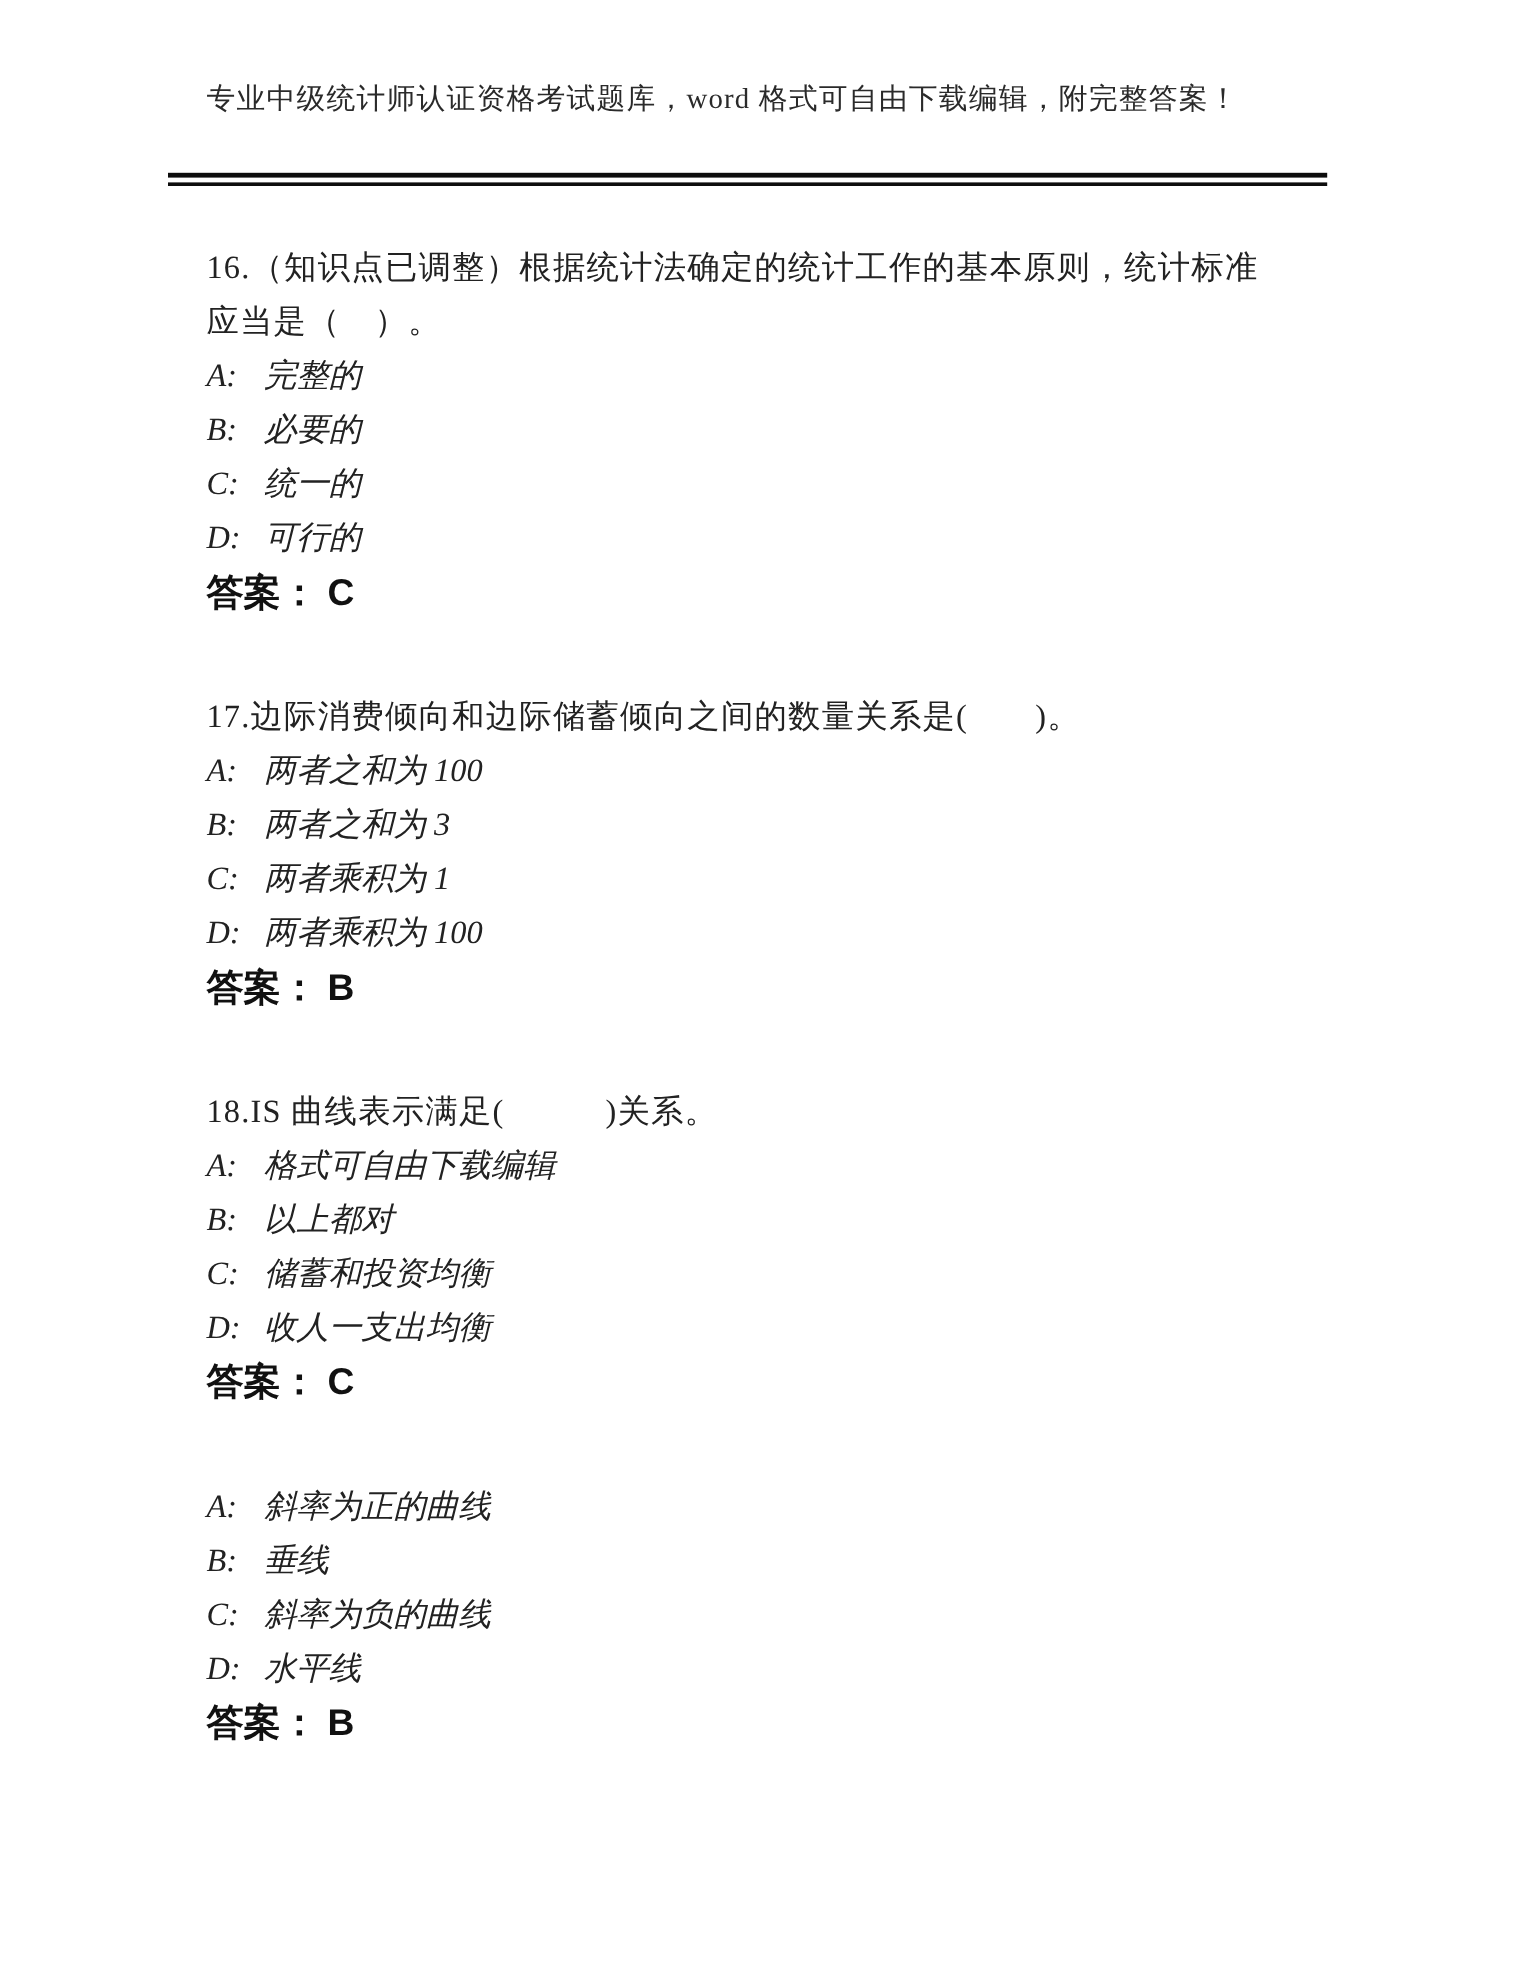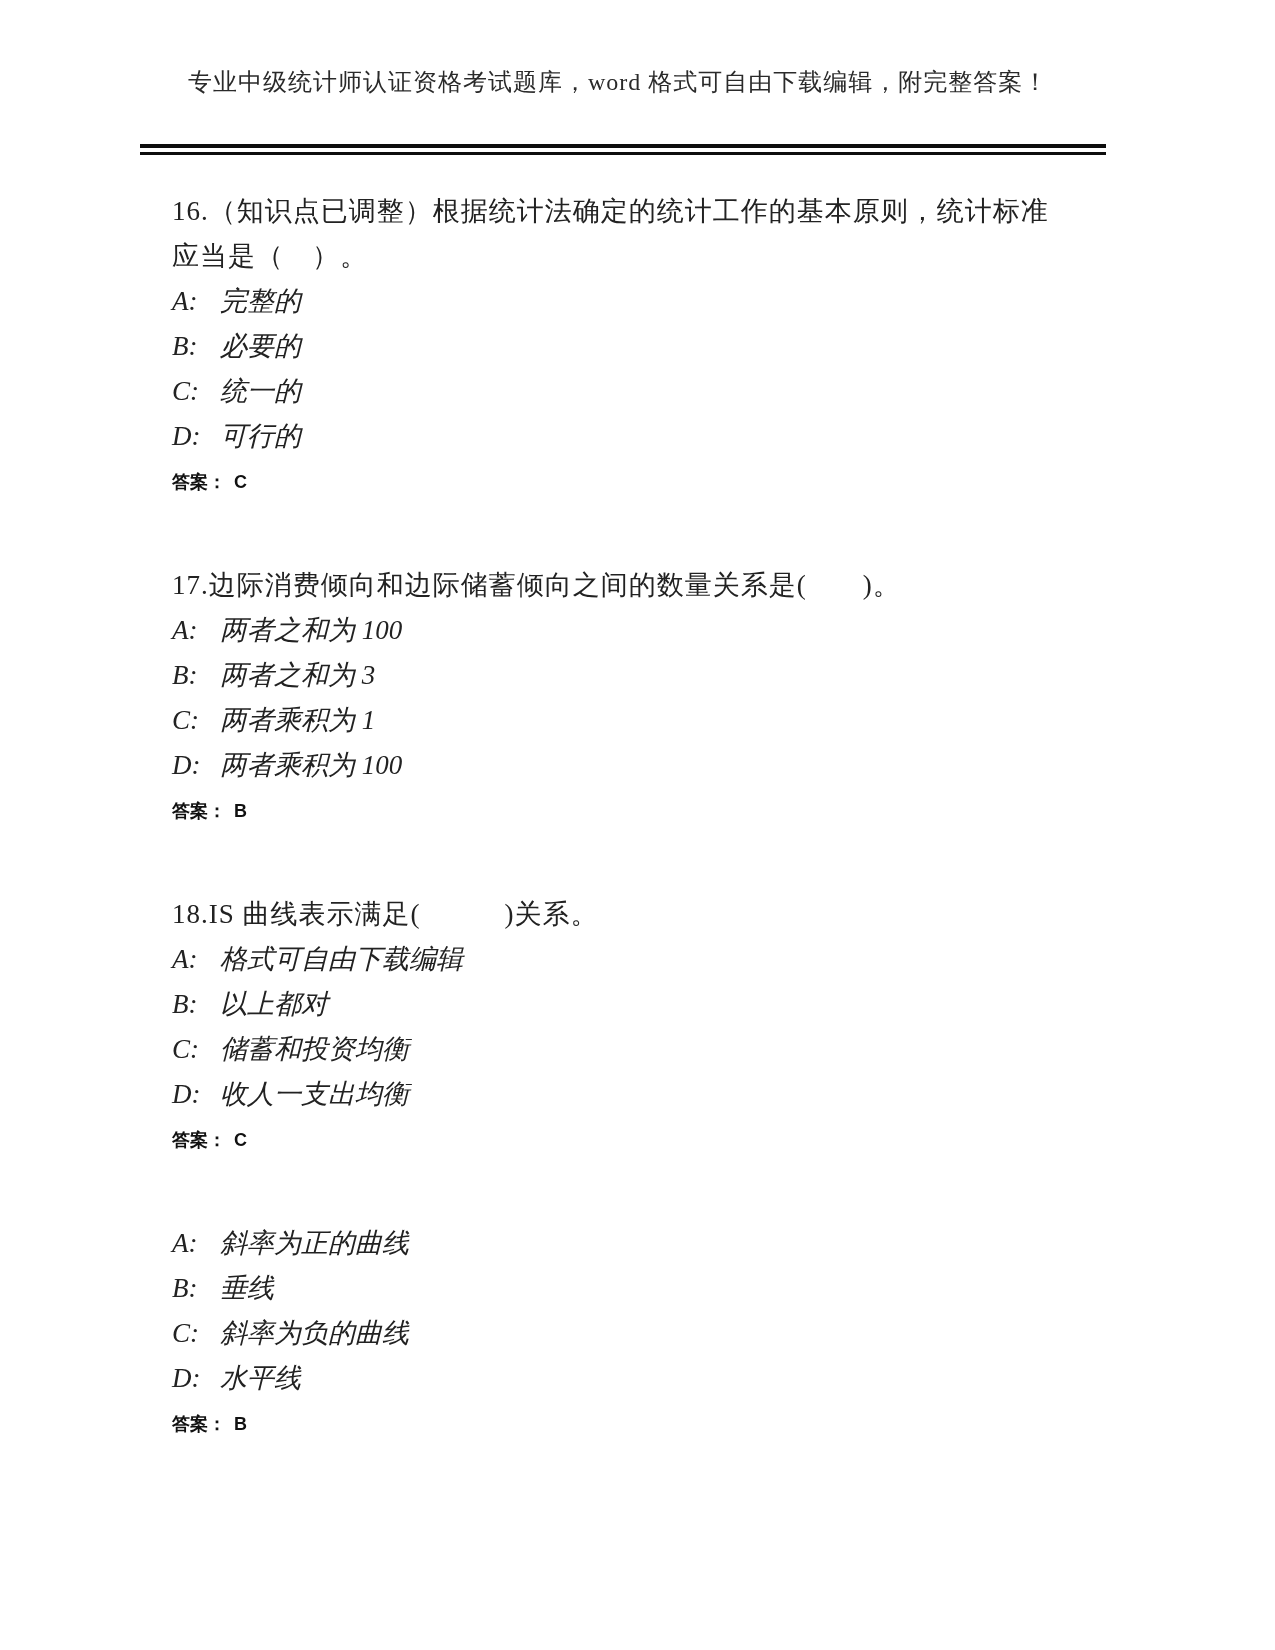--- a/index.html
+++ b/index.html
@@ -9,36 +9,36 @@
     width: 1275px;
     height: 1650px;
     margin: 0 auto;
     background: #ffffff;
     color: #1c1c1c;
     font-family: "Liberation Serif", "DejaVu Serif", serif;
     padding: 66px 170px 40px 172px;
     overflow: hidden;
   }
   .header-text {
-    margin-left: 16px;
+    margin-left: 0;
     font-size: 24px;
     letter-spacing: 1px;
     color: #2a2a2a;
     white-space: nowrap;
   }
   .double-rule {
     margin-top: 46px;
     margin-left: -32px;
     width: 966px;
     height: 11px;
     border-top: 4px solid #0d0d0d;
     border-bottom: 3px solid #0d0d0d;
   }
   .content {
-    margin-top: 34px;
+    margin-top: 46px;
     width: 882px;
   }
   .question-block { margin-bottom: 58px; }
   .q-text {
     font-size: 27px;
     line-height: 45px;
     letter-spacing: 1px;
     color: #222222;
     word-break: break-all;
   }
@@ -47,21 +47,21 @@
     line-height: 45px;
     color: #222222;
     font-style: italic;
   }
   .opt-label {
     display: inline-block;
     min-width: 30px;
     margin-right: 18px;
   }
   .answer {
-    font-size: 18px;
+    font-size: 31px;
     line-height: 46px;
     font-weight: 700;
     font-family: "Liberation Sans", "DejaVu Sans", sans-serif;
     color: #111111;
   }
   .ans-value { margin-left: 8px; }
 </style>
 </head>
 <body>
 

